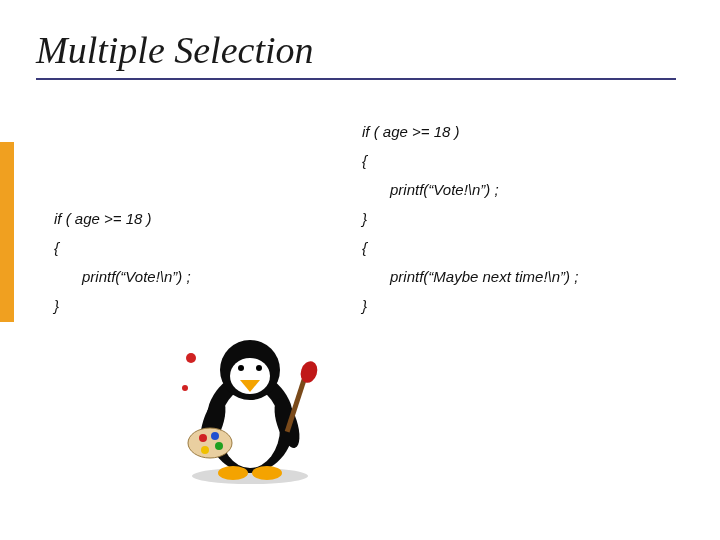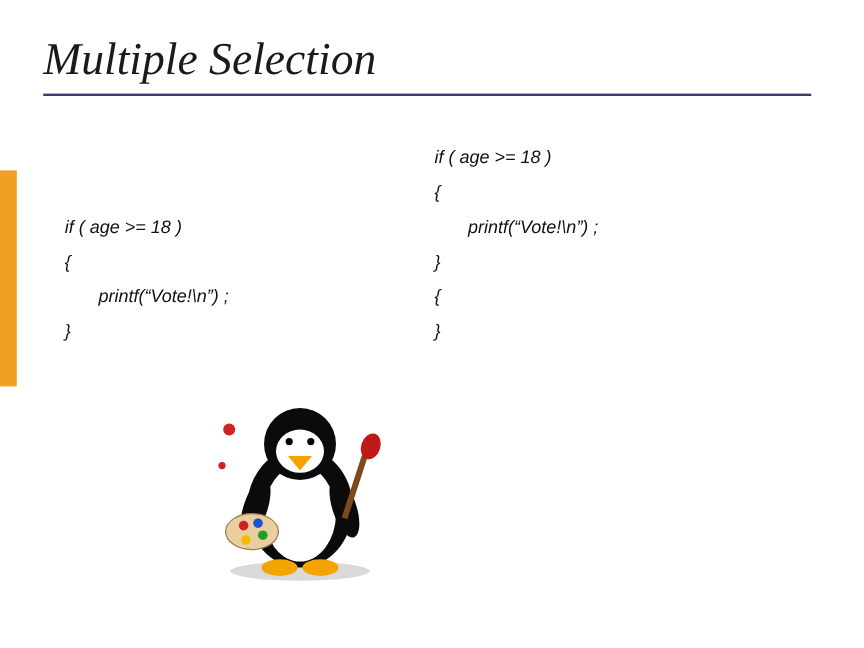--- a/index.html
+++ b/index.html
@@ -84,20 +84,21 @@
       <div class="code-line">{</div>
       <div class="code-line indent">printf(“Vote!\n”) ;</div>
       <div class="code-line">}</div>
     </div>
     <div class="col-right">
       <div class="code-line">if ( age &gt;= 18 )</div>
       <div class="code-line">{</div>
       <div class="code-line indent">printf(“Vote!\n”) ;</div>
       <div class="code-line">}</div>
       <div class="code-line">{</div>
+      <div class="code-line indent">printf(“Maybe next time!\n”) ;</div>
       <div class="code-line">}</div>
     </div>
   </div>
 </div>
 
 <div class="penguin-wrap">
   <svg viewBox="0 0 150 160" width="150" height="160">
 
     <ellipse cx="75" cy="148" rx="58" ry="8" fill="#d9d9d9"></ellipse>
 

